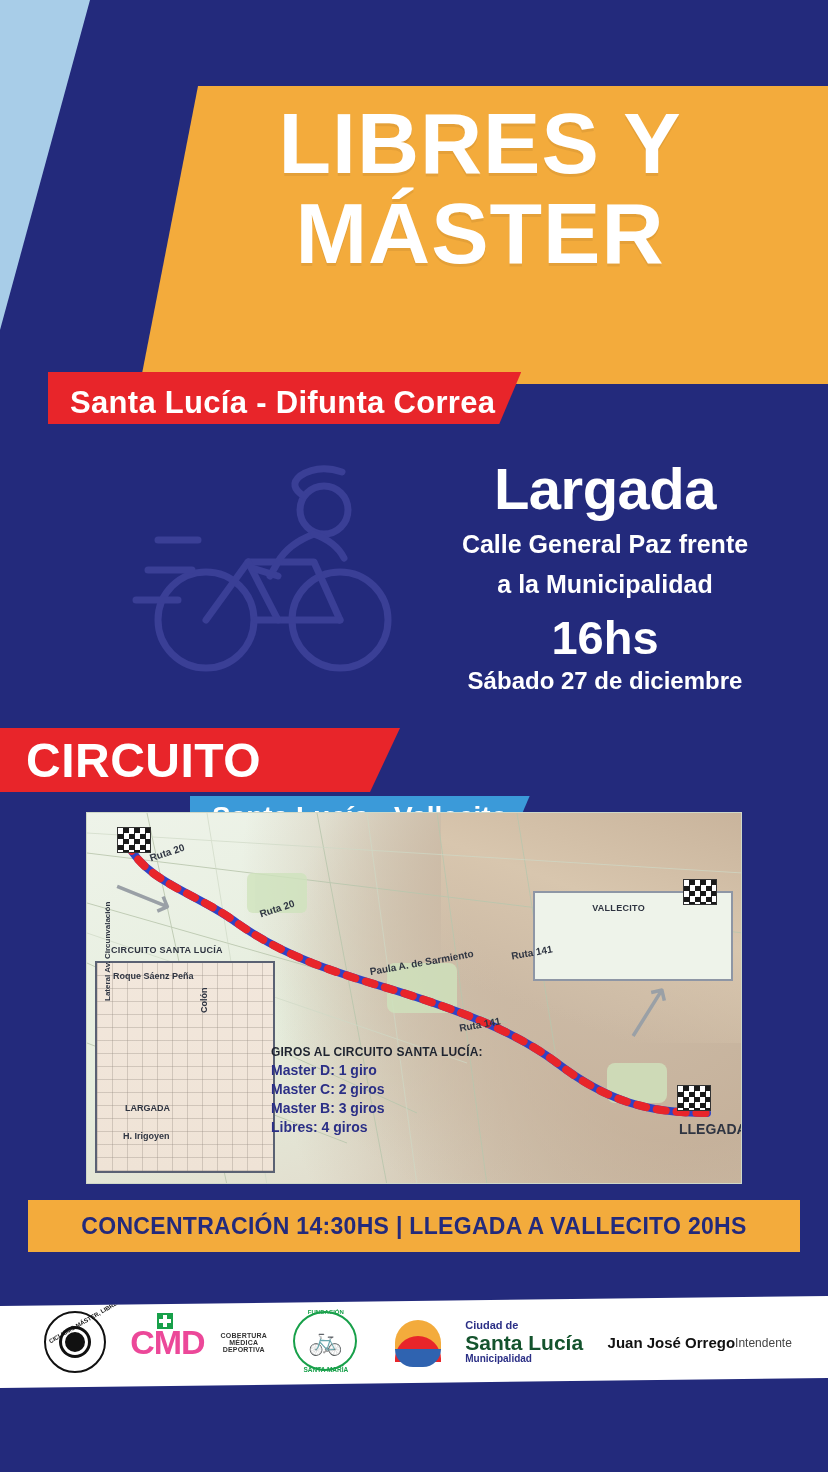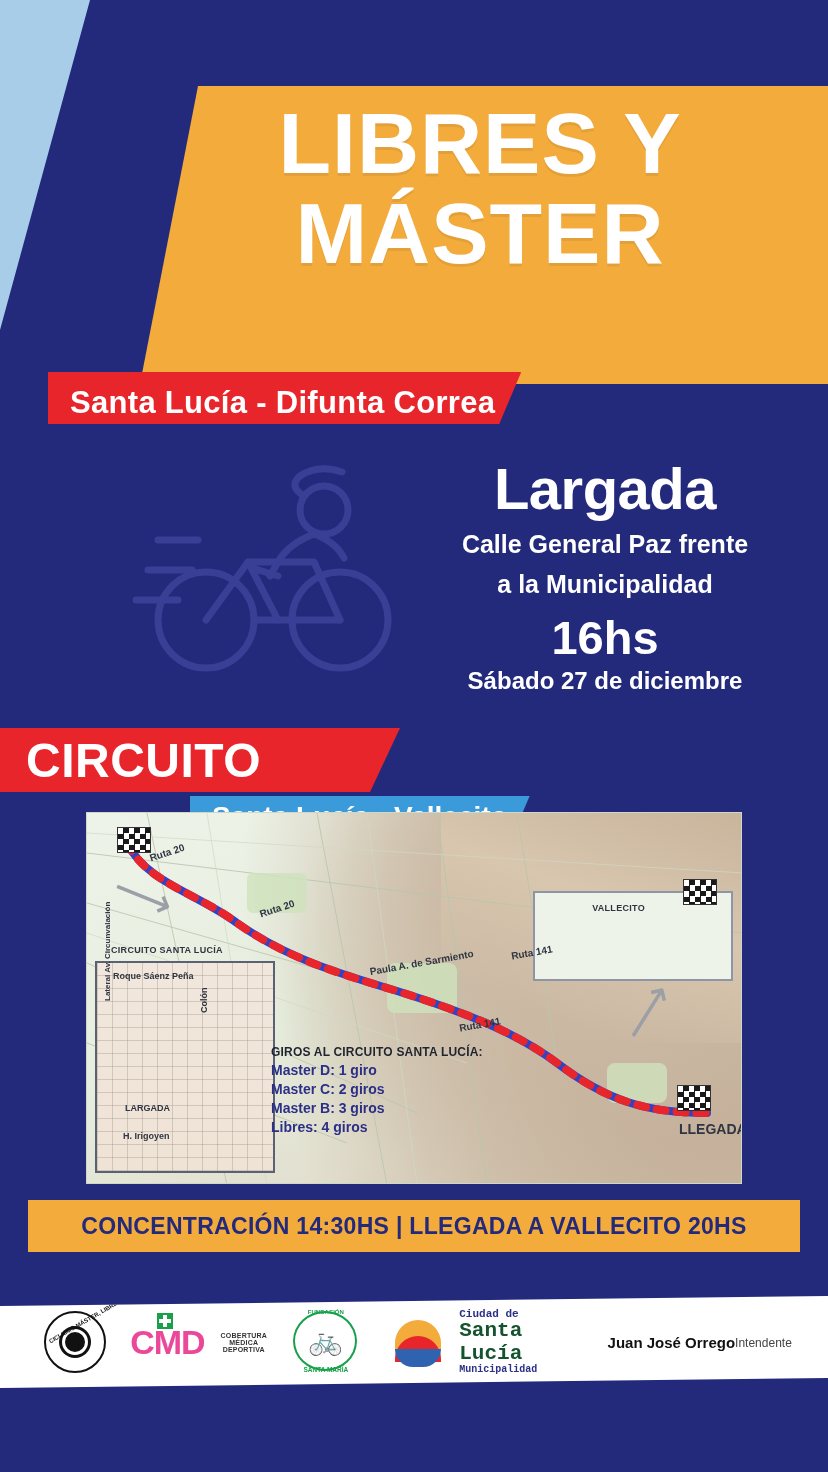--- a/index.html
+++ b/index.html
@@ -235,21 +235,21 @@
   }
   .fund-bike { position:absolute; left:26px; top:18px; font-size:28px; color:#2b5fa8; line-height:1;}
   .fund-top { position:absolute; left:0; top:0; width:86px; text-align:center; font-size:6px; font-weight:bold; color:#18a04a;}
   .fund-bottom { position:absolute; left:0; bottom:2px; width:86px; text-align:center; font-size:6.5px; font-weight:bold; color:#18a04a;}
 
   .logo-muni { position:relative; width: 190px; height: 66px; display:flex; align-items:center; }
   .muni-mark { position:relative; width: 56px; height: 52px; }
   .muni-arc1 { position:absolute; left:2px; top:4px; width:46px; height:30px; background:#f3ab3c; border-radius: 23px 23px 0 0;}
   .muni-arc2 { position:absolute; left:2px; top:20px; width:46px; height:26px; background:#e8252a; border-radius: 23px 23px 0 0;}
   .muni-arc3 { position:absolute; left:2px; top:33px; width:46px; height:18px; background:#2f63b0; border-radius: 0 0 23px 23px;}
-  .muni-text { margin-left: 16px; line-height: 1.05; font-family: Liberation Mono, monospace; }
+  .muni-text { margin-left: 16px; line-height: 1.05; }
   .muni-l1 { font-size: 11px; font-weight: bold; color:#2b2f86; }
   .muni-l2 { font-size: 21px; font-weight: bold; color:#14532d; }
   .muni-l3 { font-size: 10px; font-weight: bold; color:#2b2f86; }
 
   .logo-person { text-align: center; }
   .person-name { font-size: 15px; font-weight: bold; color:#111; }
   .person-role { font-size: 12px; color:#444; margin-top:2px; }
 </style>
 </head>
 <body>

